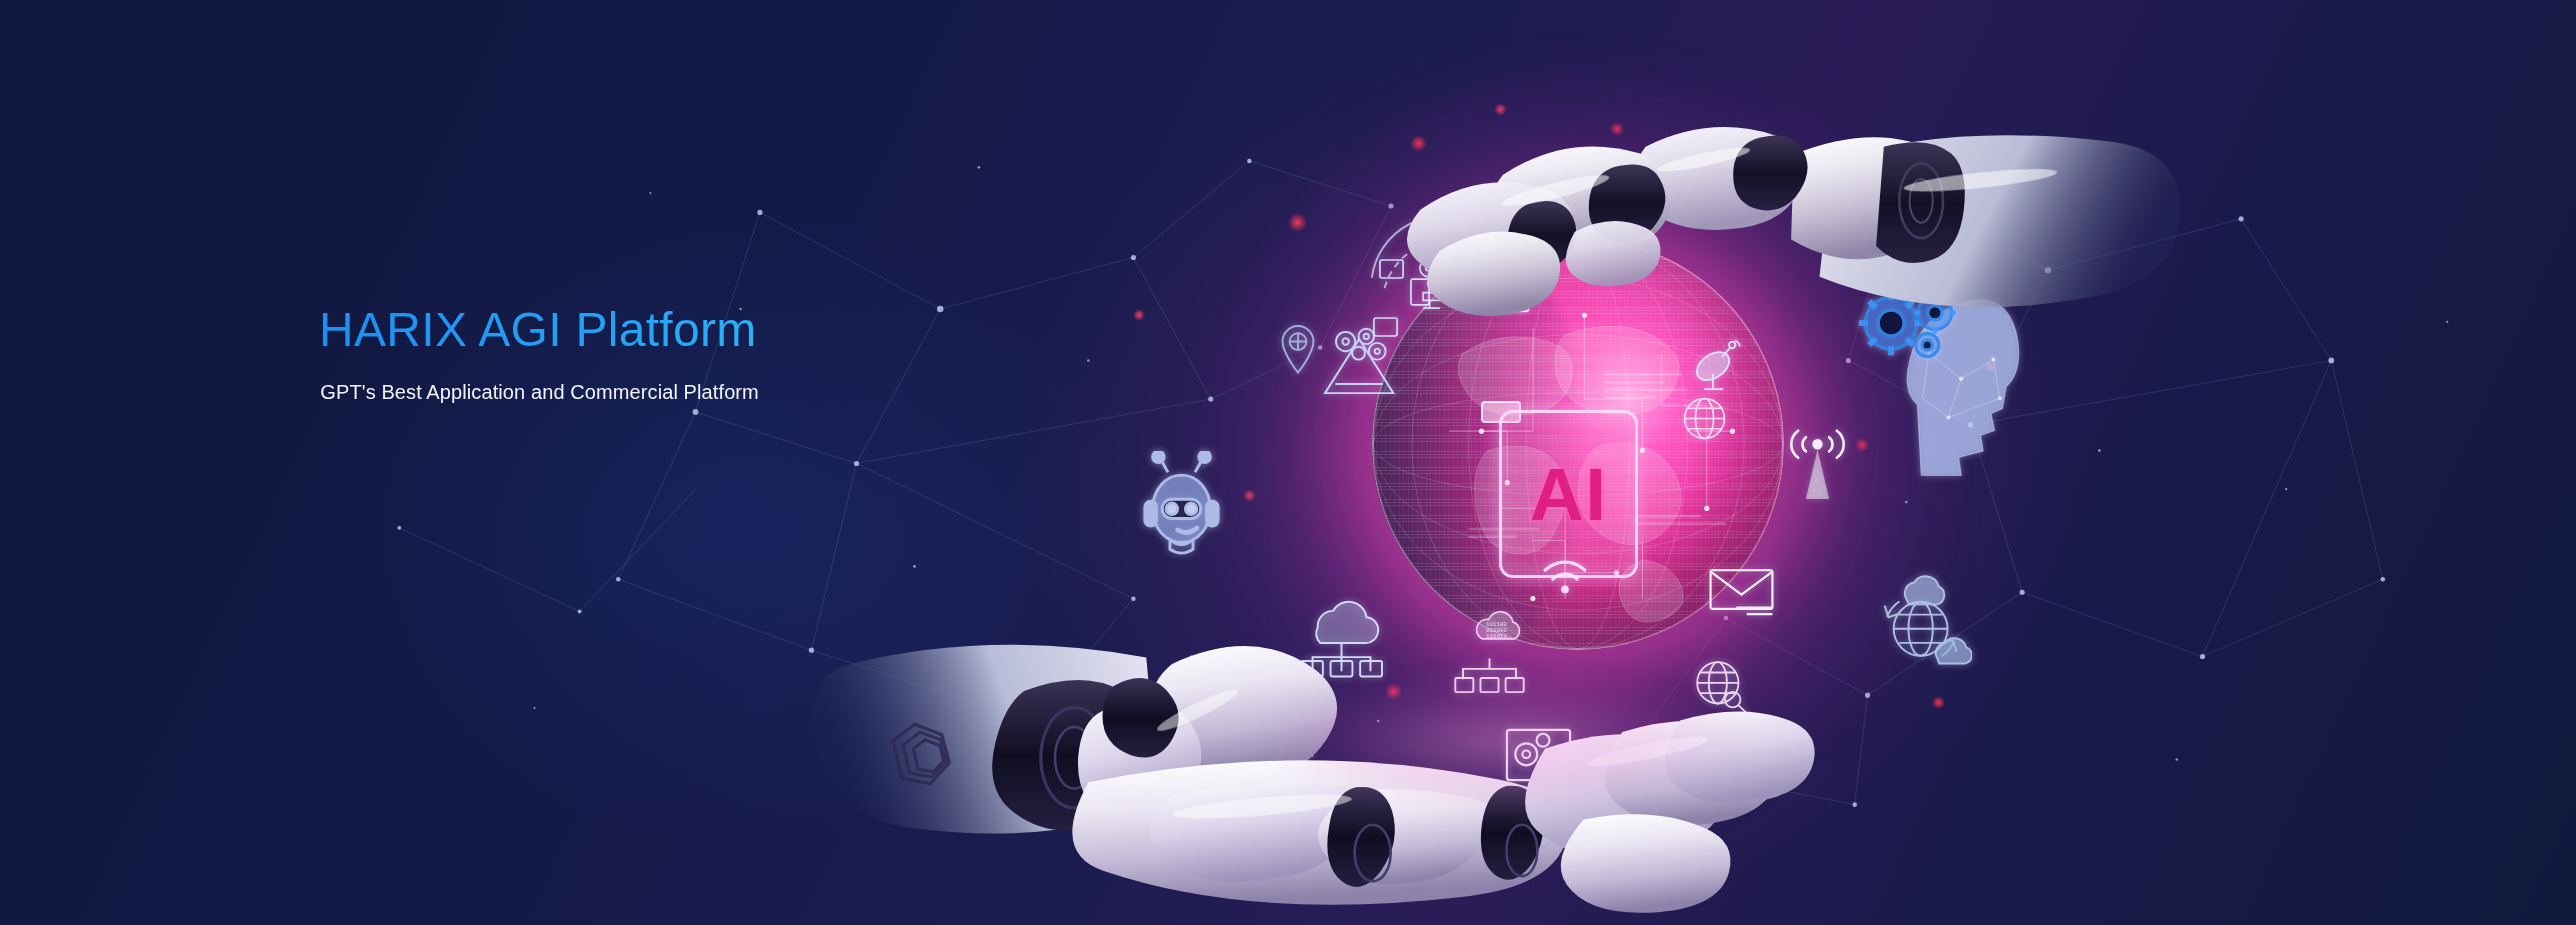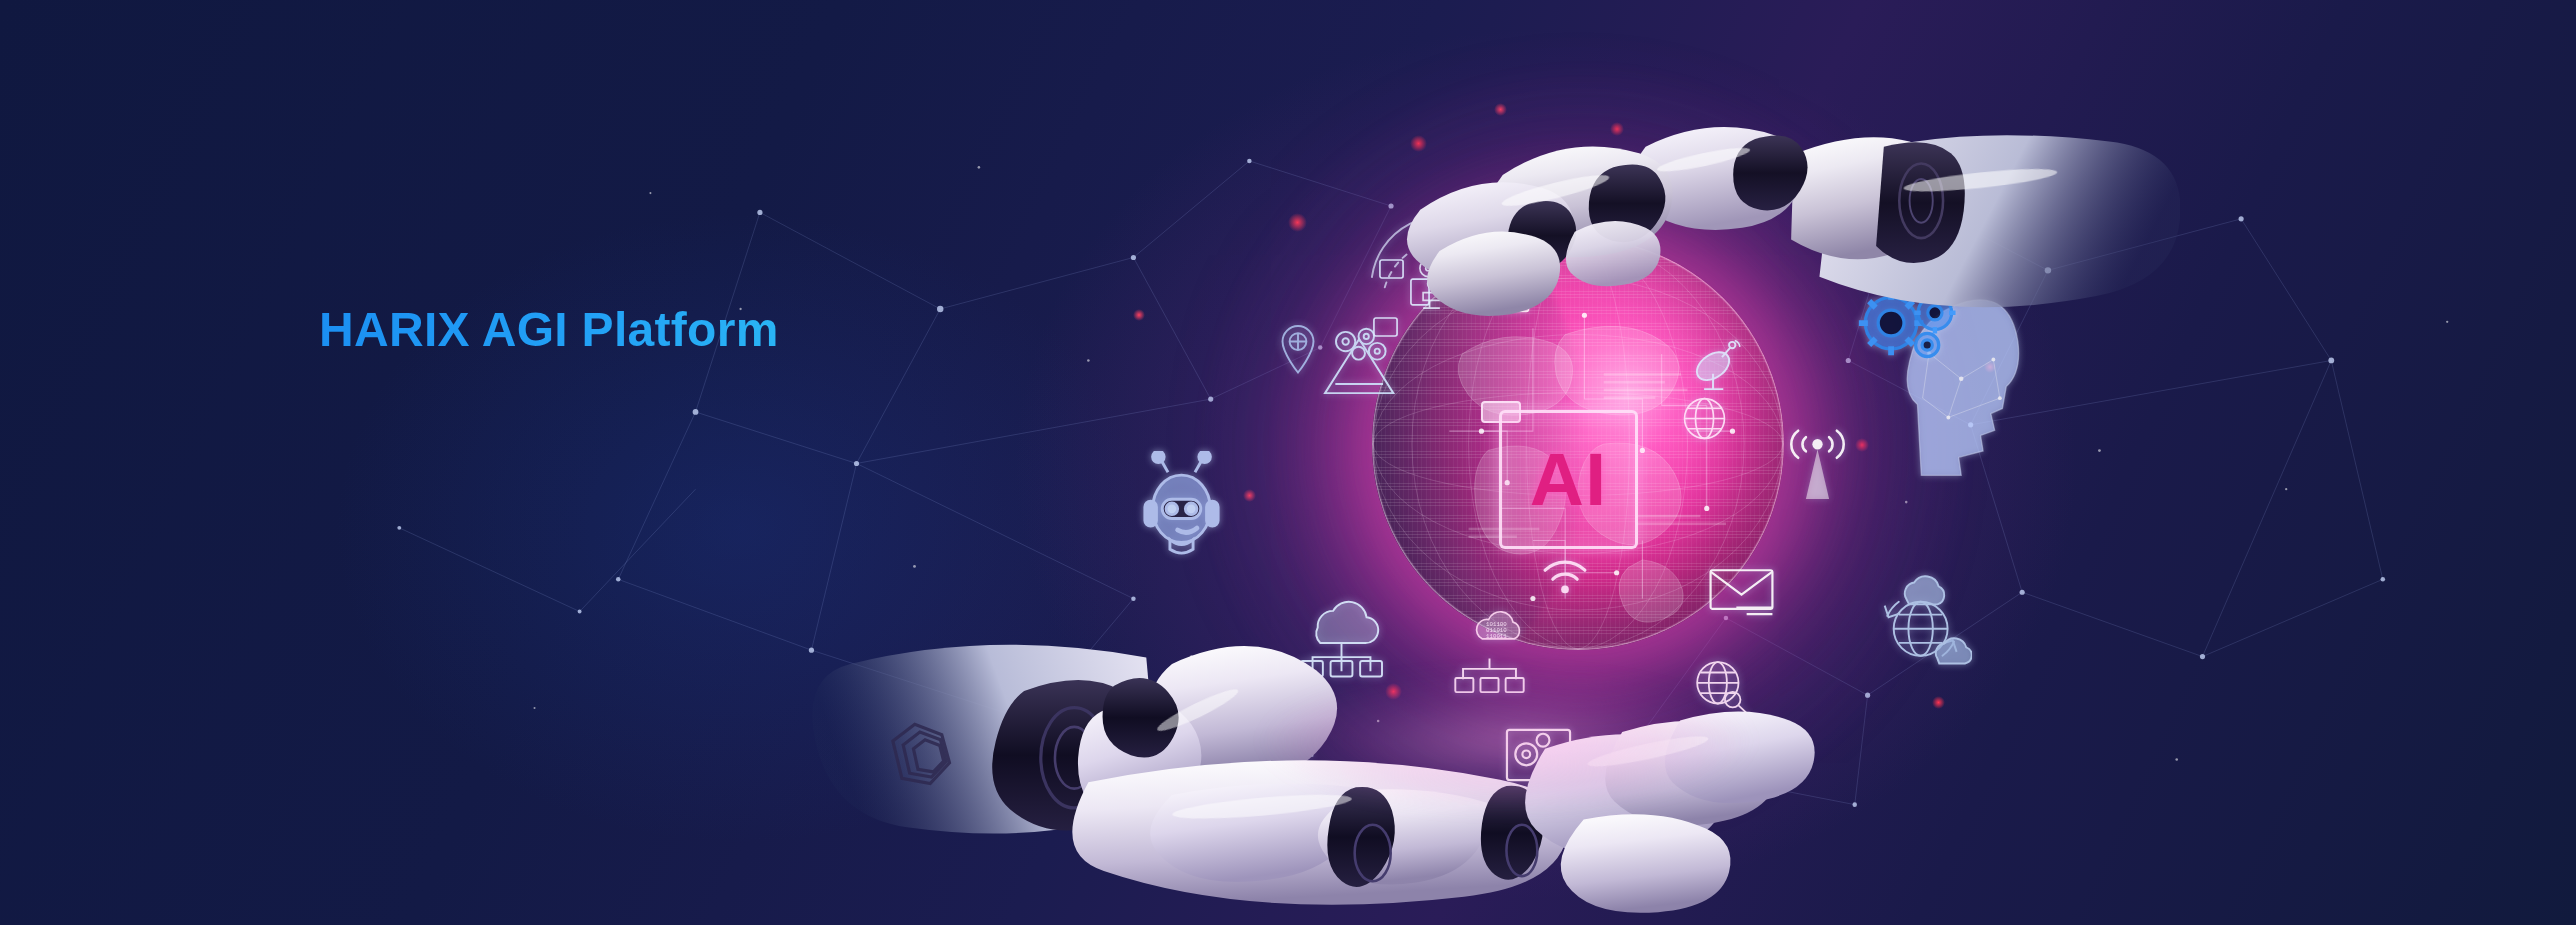--- a/index.html
+++ b/index.html
@@ -54,22 +54,22 @@
   }
   .globe-terminator{
     position:absolute;left:-6%;top:-2%;width:58%;height:104%;border-radius:50% / 50%;
     background:linear-gradient(90deg, rgba(20,18,60,0.72) 0%, rgba(60,30,90,0.38) 55%, rgba(0,0,0,0) 100%);
     filter:blur(3.9px);
   }
   .globe-svg{position:absolute;inset:0;width:100%;height:100%;}
 
   
   .ai-chip{
-    position:absolute;left:1499px;top:410px;width:139px;height:139px;
-    border:3.2px solid rgba(255,225,248,0.92);border-radius:6px;
+    position:absolute;left:1499px;top:410px;width:139px;height:168px;
+    border:3.2px solid rgba(255,225,248,0.92);border-radius:14px;
     background:rgba(255,170,225,0.20);
     box-shadow:0 0 16.7px rgba(255,180,240,0.55), inset 0 0 19.3px rgba(255,190,245,0.30);
     display:flex;align-items:center;justify-content:center;
   }
   .ai-chip .ai-text{
     font-size:75px;font-weight:bold;letter-spacing:1.3px;line-height:1;
     color:#e01f82;text-shadow:0 0 10.3px rgba(255,90,190,0.85);
     font-family:"Liberation Sans", sans-serif;
   }
   .chip-tab{
@@ -81,21 +81,21 @@
   .ficon{position:absolute;color:#eaf2ff;opacity:.92;}
   .ficon svg{display:block;filter:drop-shadow(0 0 3.9px rgba(200,220,255,0.55));}
 
   
   .hand{position:absolute;}
   .hand svg{display:block;}
 
   
   .textblock{position:absolute;left:319px;top:303px;width:966px;}
   .title{
-    margin:0;font-size:48px;font-weight:bold;line-height:1.12;letter-spacing:0.3px;
+    margin:0;font-size:48px;font-weight:normal;line-height:1.12;letter-spacing:0.3px;
     background:linear-gradient(90deg,#1b8ff2 0%,#23a3f6 30%,#2fc2f4 62%,#44e6f1 100%);
     -webkit-background-clip:text;background-clip:text;color:transparent;
     -webkit-text-fill-color:transparent;
     white-space:nowrap;
   }
   .subtitle{
     margin:23px 0 0 0;font-size:32px;font-weight:400;color:#ffffff;line-height:1.2;
     white-space:nowrap;letter-spacing:0.1px;
   }
   .tagline{
@@ -615,16 +615,17 @@
         <ellipse cx="600" cy="148" rx="70" ry="11" transform="rotate(-26 600 148)"></ellipse>
       </g>
     </svg>
   </div>
 
   <div class="spark" style="left:1262px;top:670px;width:489px;height:142px;border-radius:50%;
               background:radial-gradient(ellipse at 50% 50%, rgba(255,150,225,0.40) 0%, rgba(220,90,190,0.16) 45%, rgba(0,0,0,0) 72%);filter:blur(9px);"></div>
 
   <div class="textblock">
     <h1 class="title">HARIX AGI Platform</h1>
+    <p class="tagline">GPT's Best Application and Commercial Platform</p>
   </div>
 
 </div>
 
 
 </body></html>

